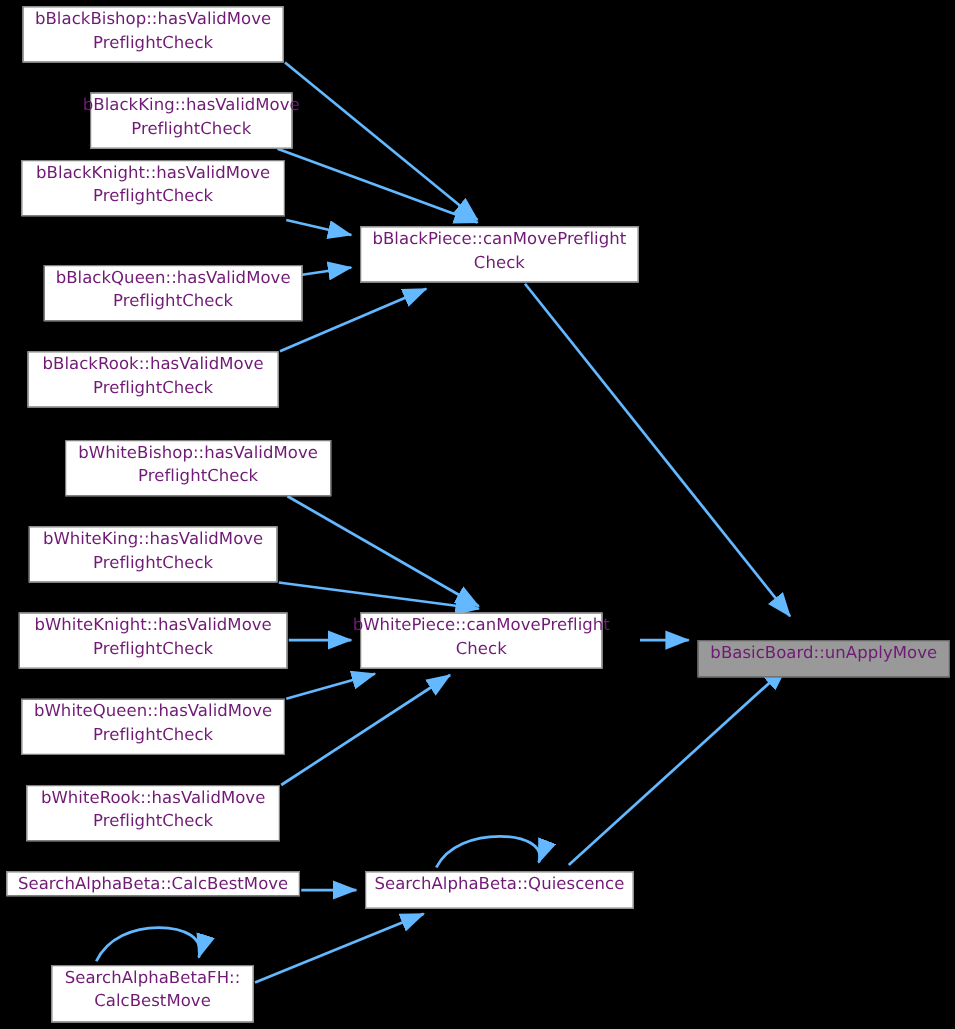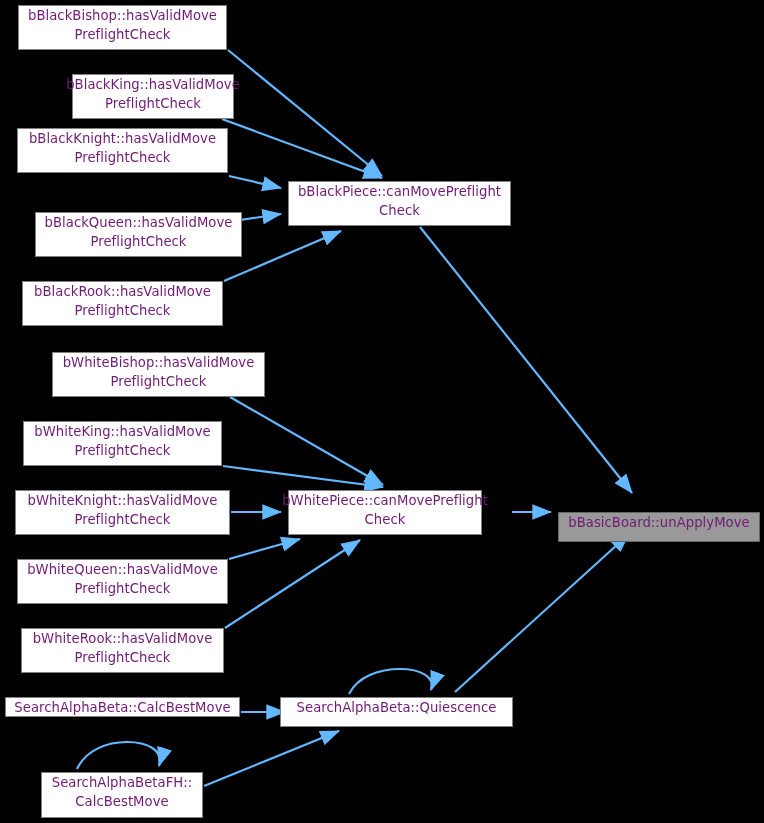--- a/index.html
+++ b/index.html
@@ -130,20 +130,20 @@
 CalcBestMove</span>
       </div>
       <div class="node" style="left: 288px; top: 181px; width: 223px; height: 45px;">
         <span class="label">bBlackPiece::canMovePreflight
 Check</span>
       </div>
       <div class="node" style="left: 288px; top: 490px; width: 194px; height: 45px;">
         <span class="label">bWhitePiece::canMovePreflight
 Check</span>
       </div>
-      <div class="node" style="left: 280px; top: 697px; width: 233px; height: 30px;">
+      <div class="node" style="left: 292px; top: 697px; width: 215px; height: 30px;">
         <span class="label">SearchAlphaBeta::Quiescence</span>
       </div>
       <div class="node highlight" style="left: 558px; top: 500px; width: 202px; height: 30px;">
         <span class="label">bBasicBoard::unApplyMove</span>
       </div>
     </div>
 </div>
 
 </body></html>

